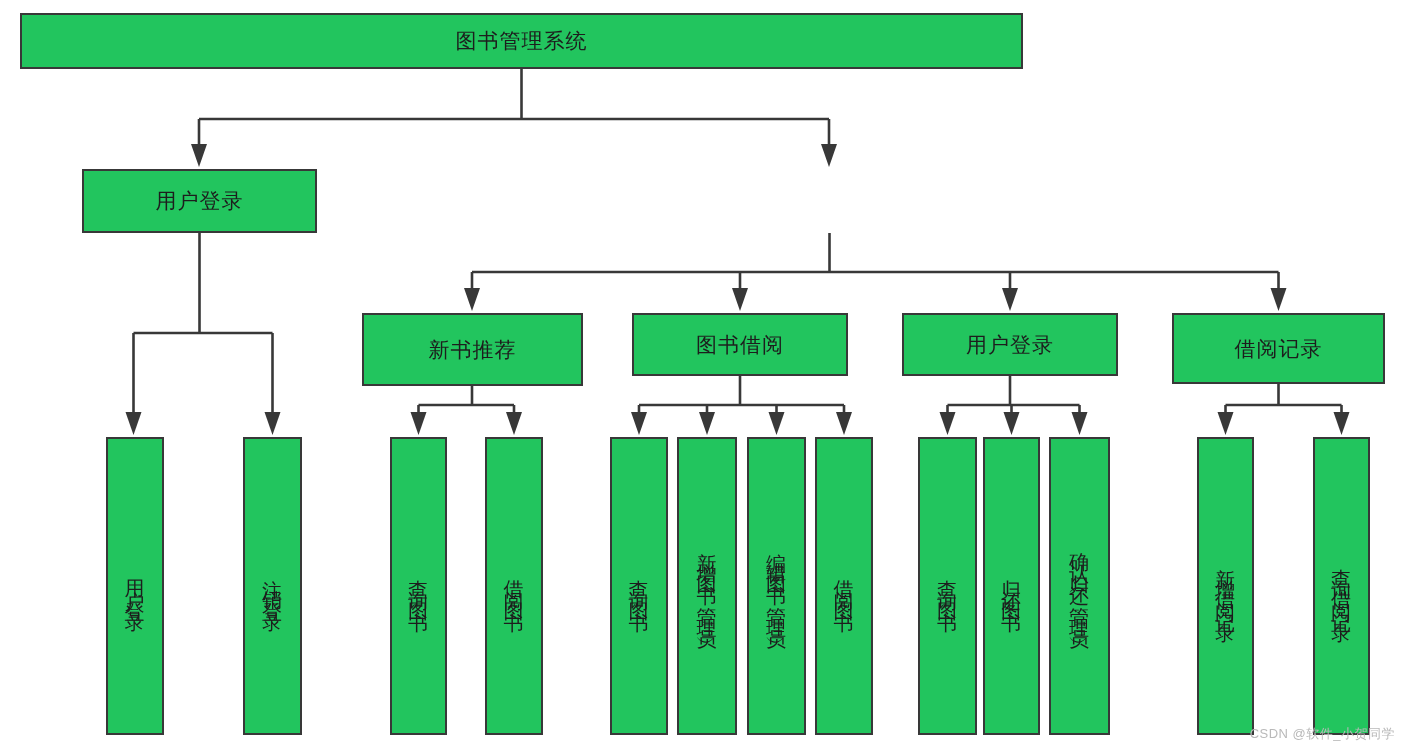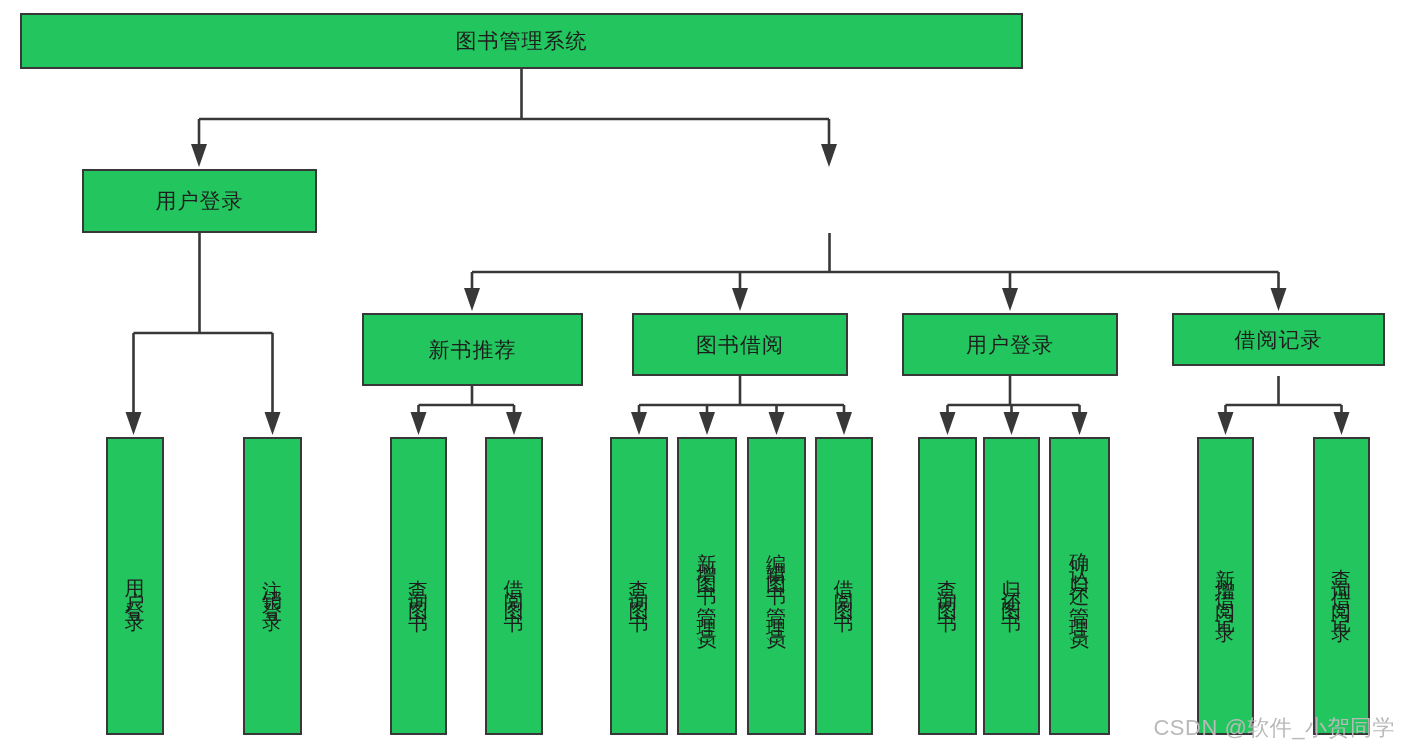--- a/index.html
+++ b/index.html
@@ -15,21 +15,21 @@
     border:2.5px solid #383838; display:flex; align-items:center; justify-content:center;
   }
   .node--h span { font-size:21px; color:#1d1d1d; letter-spacing:1px; white-space:nowrap; }
   .node--v span {
     writing-mode:vertical-rl; text-orientation:mixed;
     font-size:20px; color:#1d1d1d; letter-spacing:11px; line-height:1;
   }
   .root span { font-size:21px; }
   .watermark {
     position:absolute; right:10px; bottom:4px;
-    font-size:22px; color:#b9b9b9; letter-spacing:0.5px; white-space:nowrap;
+    font-size:13px; color:#b9b9b9; letter-spacing:0.5px; white-space:nowrap;
   }
 </style>
 </head>
 <body>
 
 <div class="canvas">
 
   <svg class="connectors" viewBox="0 0 1405 747" xmlns="http://www.w3.org/2000/svg">
 
     <g>
@@ -116,21 +116,21 @@
 
   <div class="node node--h" style="left:362px; top:313px; width:221px; height:73px;">
     <span>新书推荐</span>
   </div>
   <div class="node node--h" style="left:632px; top:313px; width:216px; height:63px;">
     <span>图书借阅</span>
   </div>
   <div class="node node--h" style="left:902px; top:313px; width:216px; height:63px;">
     <span>用户登录</span>
   </div>
-  <div class="node node--h" style="left:1172px; top:313px; width:213px; height:53px;">
+  <div class="node node--h" style="left:1172px; top:313px; width:213px; height:71px;">
     <span>借阅记录</span>
   </div>
 
   <div class="node node--v" style="left:106px; top:437px; width:58px; height:298px;">
     <span>用户登录</span>
   </div>
   <div class="node node--v" style="left:243px; top:437px; width:59px; height:298px;">
     <span>注销登录</span>
   </div>
 

